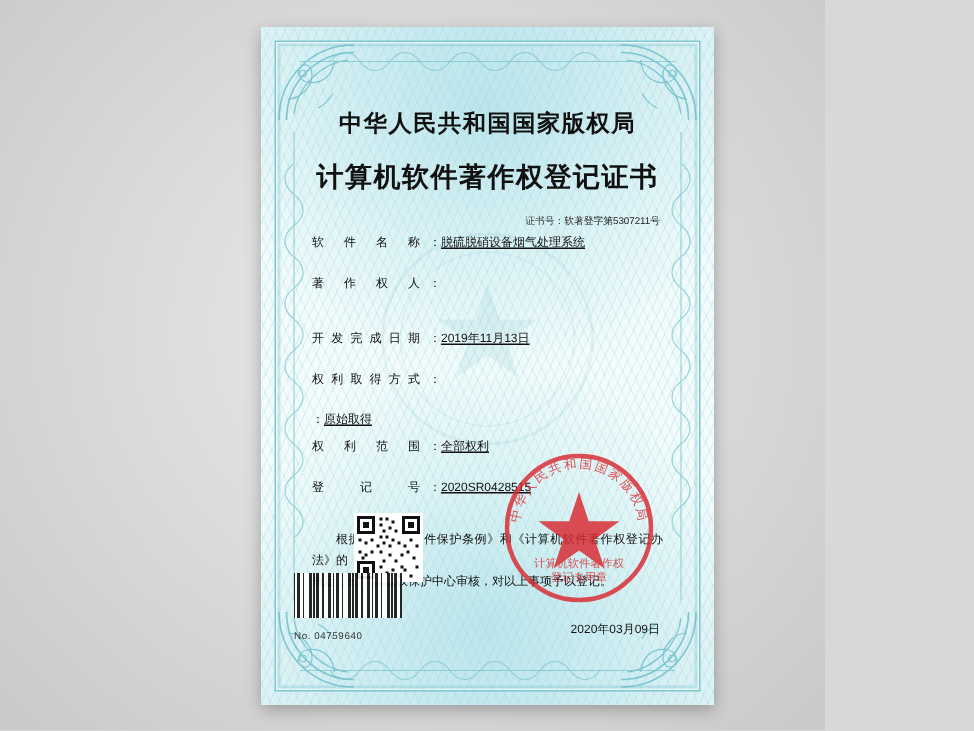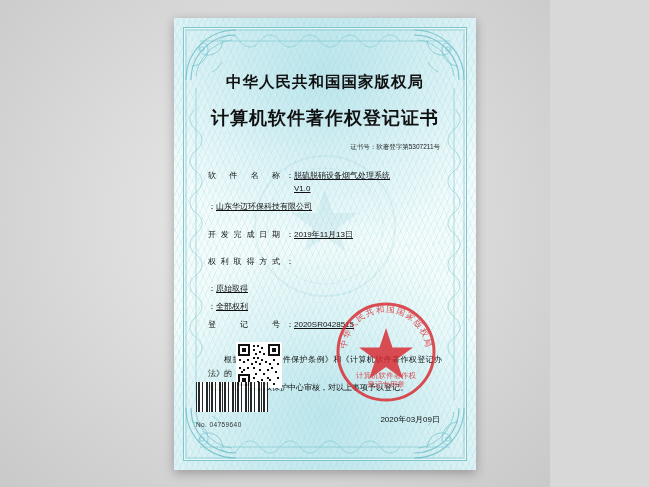--- a/index.html
+++ b/index.html
@@ -108,21 +108,21 @@
   .cert-no {
     margin-top: 13px;
     text-align: right;
     font-size: 6.5px;
     color: #1a1a1a;
     padding-right: 2px;
   }
   .cert-no .lbl { color: #333; }
 
   .fields {
-    margin-top: 18px;
+    margin-top: 4px;
     font-size: 8px;
     color: #111;
   }
   .row {
     display: flex;
     align-items: flex-start;
     margin-bottom: 7px;
   }
   .row .k {
     width: 72px;
@@ -325,27 +325,26 @@
         <span class="lbl">证书号：</span><span>软著登字第5307211号</span>
       </div>
 
       <div class="fields">
 
         <div class="row">
           <div class="k">软件名称</div>
           <div class="sep">：</div>
           <div class="v">
             <span>脱硫脱硝设备烟气处理系统</span>
-            <span class="sub">V1.0</span>
           </div>
         </div>
 
         <div class="row">
-          <div class="sep">：</div>
-          <div class="v">山东华迈环保科技有限公司</div>
+          <div class="k">著作权人</div>
+          <div class="sep">：</div>
         </div>
 
         <div class="gap-big"></div>
 
         <div class="row">
           <div class="k">开发完成日期</div>
           <div class="sep">：</div>
           <div class="v">2019年11月13日</div>
         </div>
 
@@ -353,20 +352,21 @@
           <div class="k">权利取得方式</div>
           <div class="sep">：</div>
         </div>
 
         <div class="row">
           <div class="sep">：</div>
           <div class="v">原始取得</div>
         </div>
 
         <div class="row">
+          <div class="k">权利范围</div>
           <div class="sep">：</div>
           <div class="v">全部权利</div>
         </div>
 
         <div class="row">
           <div class="k">登记号</div>
           <div class="sep">：</div>
           <div class="v">2020SR0428515</div>
         </div>
 

